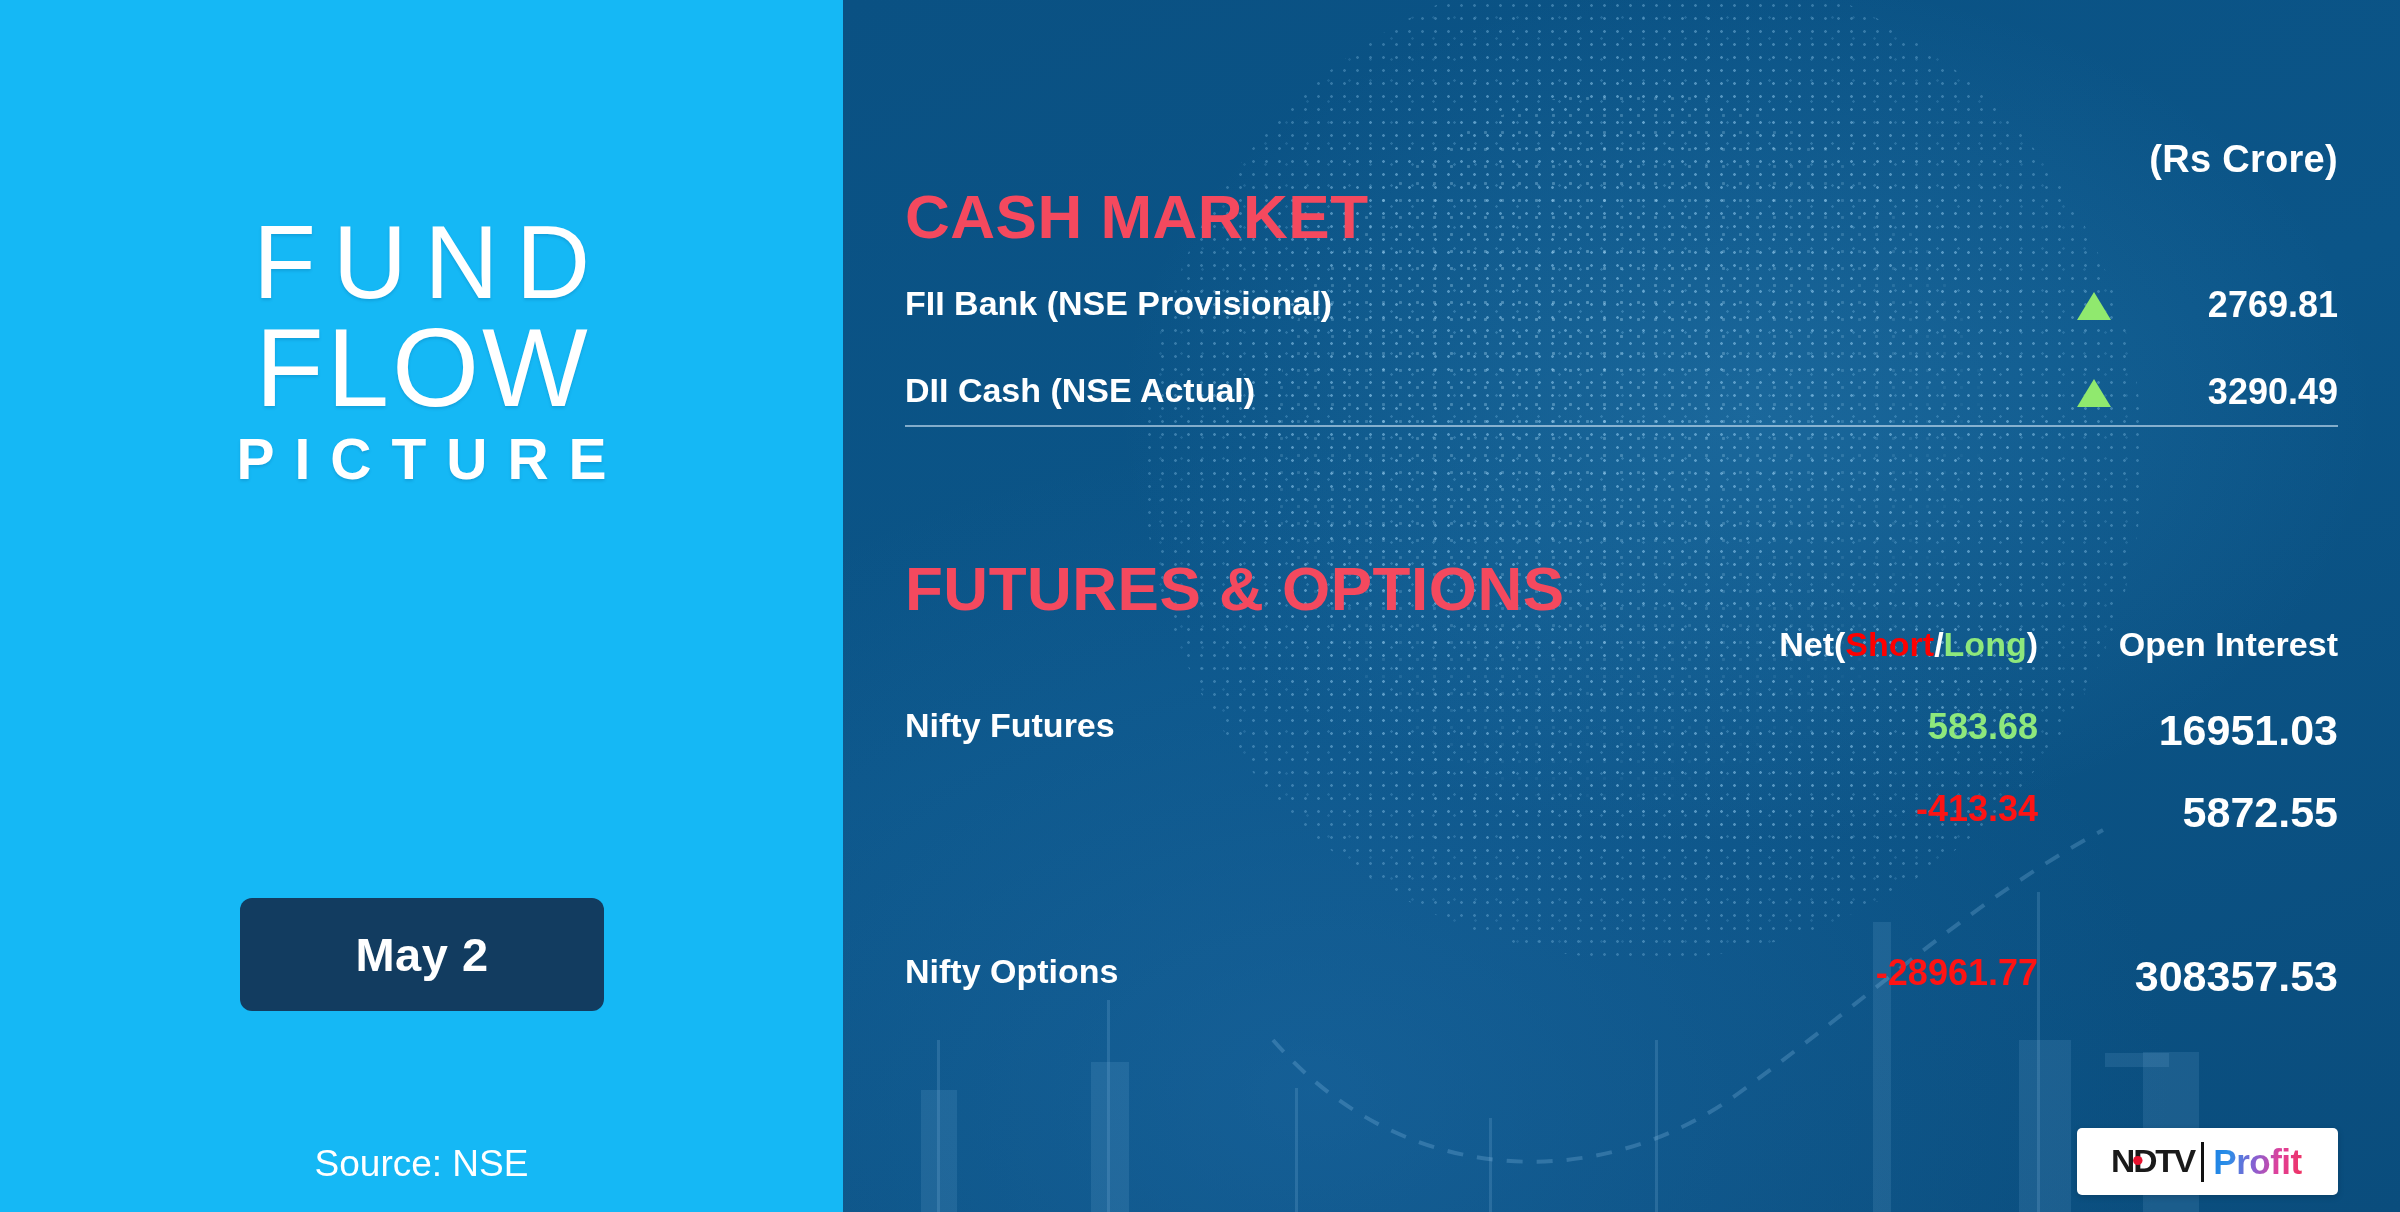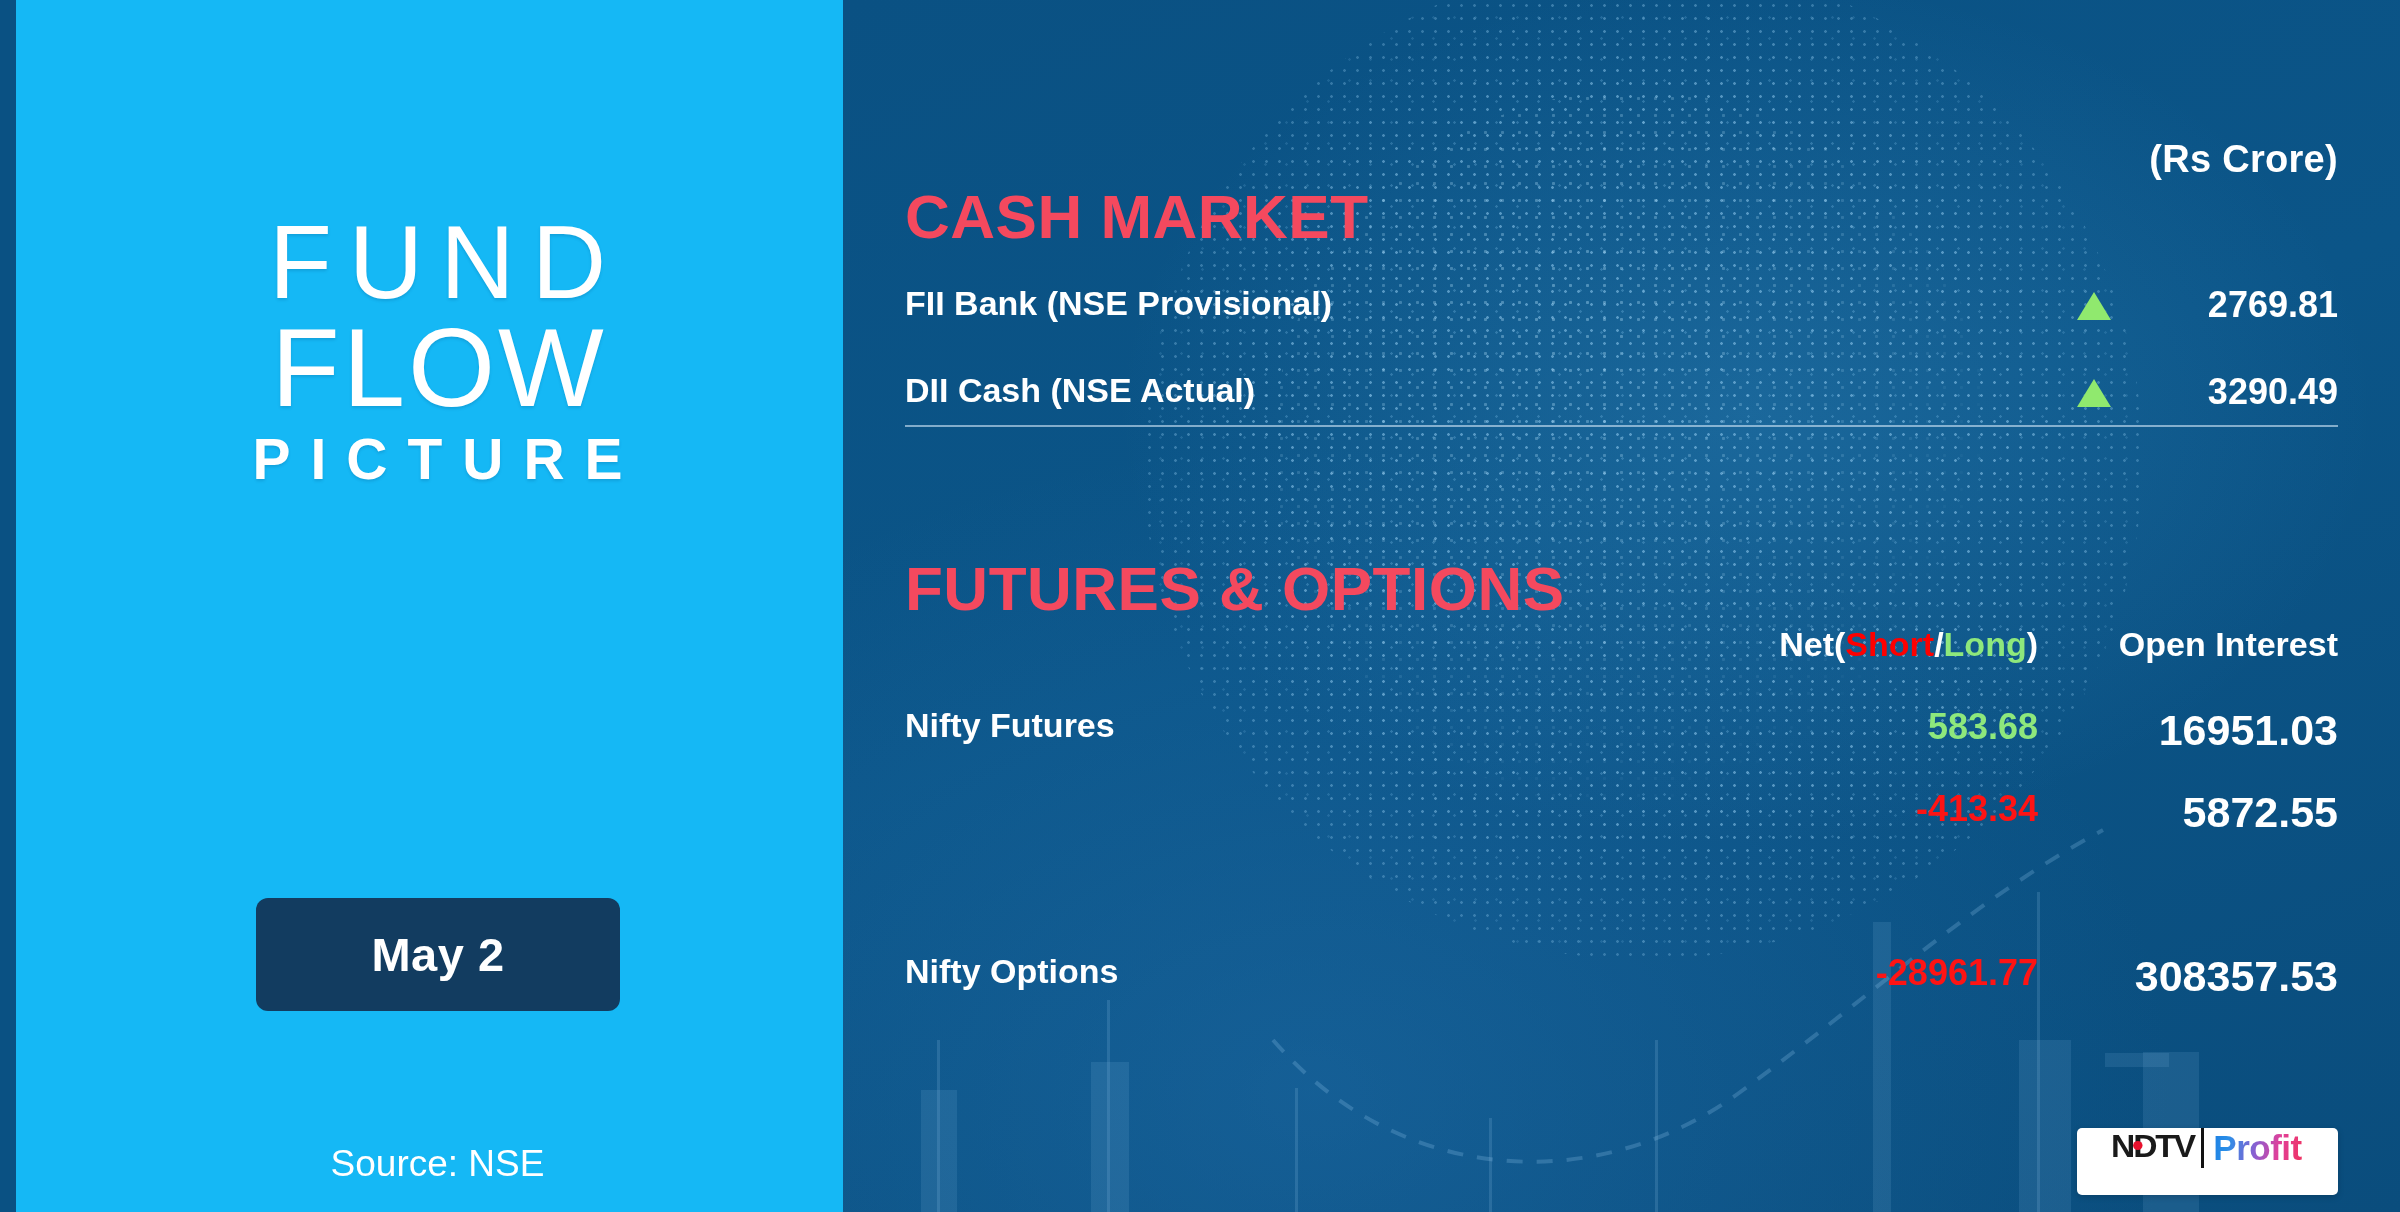--- a/index.html
+++ b/index.html
@@ -12,21 +12,21 @@
     width: 2400px;
     height: 1212px;
     overflow: hidden;
     font-family: "Liberation Sans", sans-serif;
     background: #0a5183;
   }
 
   
   #left-panel {
     position: absolute;
-    left: 16px; top: 0;
+    left: 0; top: 0;
     width: 843px; height: 1212px;
     background: #15b8f5;
     overflow: hidden;
   }
   #brand-logo {
     position: absolute;
     left: 0; top: 210px;
     width: 843px;
     text-align: center;
     color: #ffffff;
@@ -270,21 +270,21 @@
   
   #ndtv-logo {
     position: absolute;
     right: 62px;
     bottom: 30px;
     width: 261px;
     height: 67px;
     background: #ffffff;
     border-radius: 5px;
     display: flex;
-    align-items: flex-start;
+    align-items: center;
     justify-content: center;
     gap: 0px;
     box-shadow: 0 2px 6px rgba(0,0,0,.18);
   }
   #ndtv-logo .ndtv-word {
     position: relative;
     font-size: 32px;
     font-weight: 800;
     color: #1a1a1a;
     letter-spacing: -2px;

